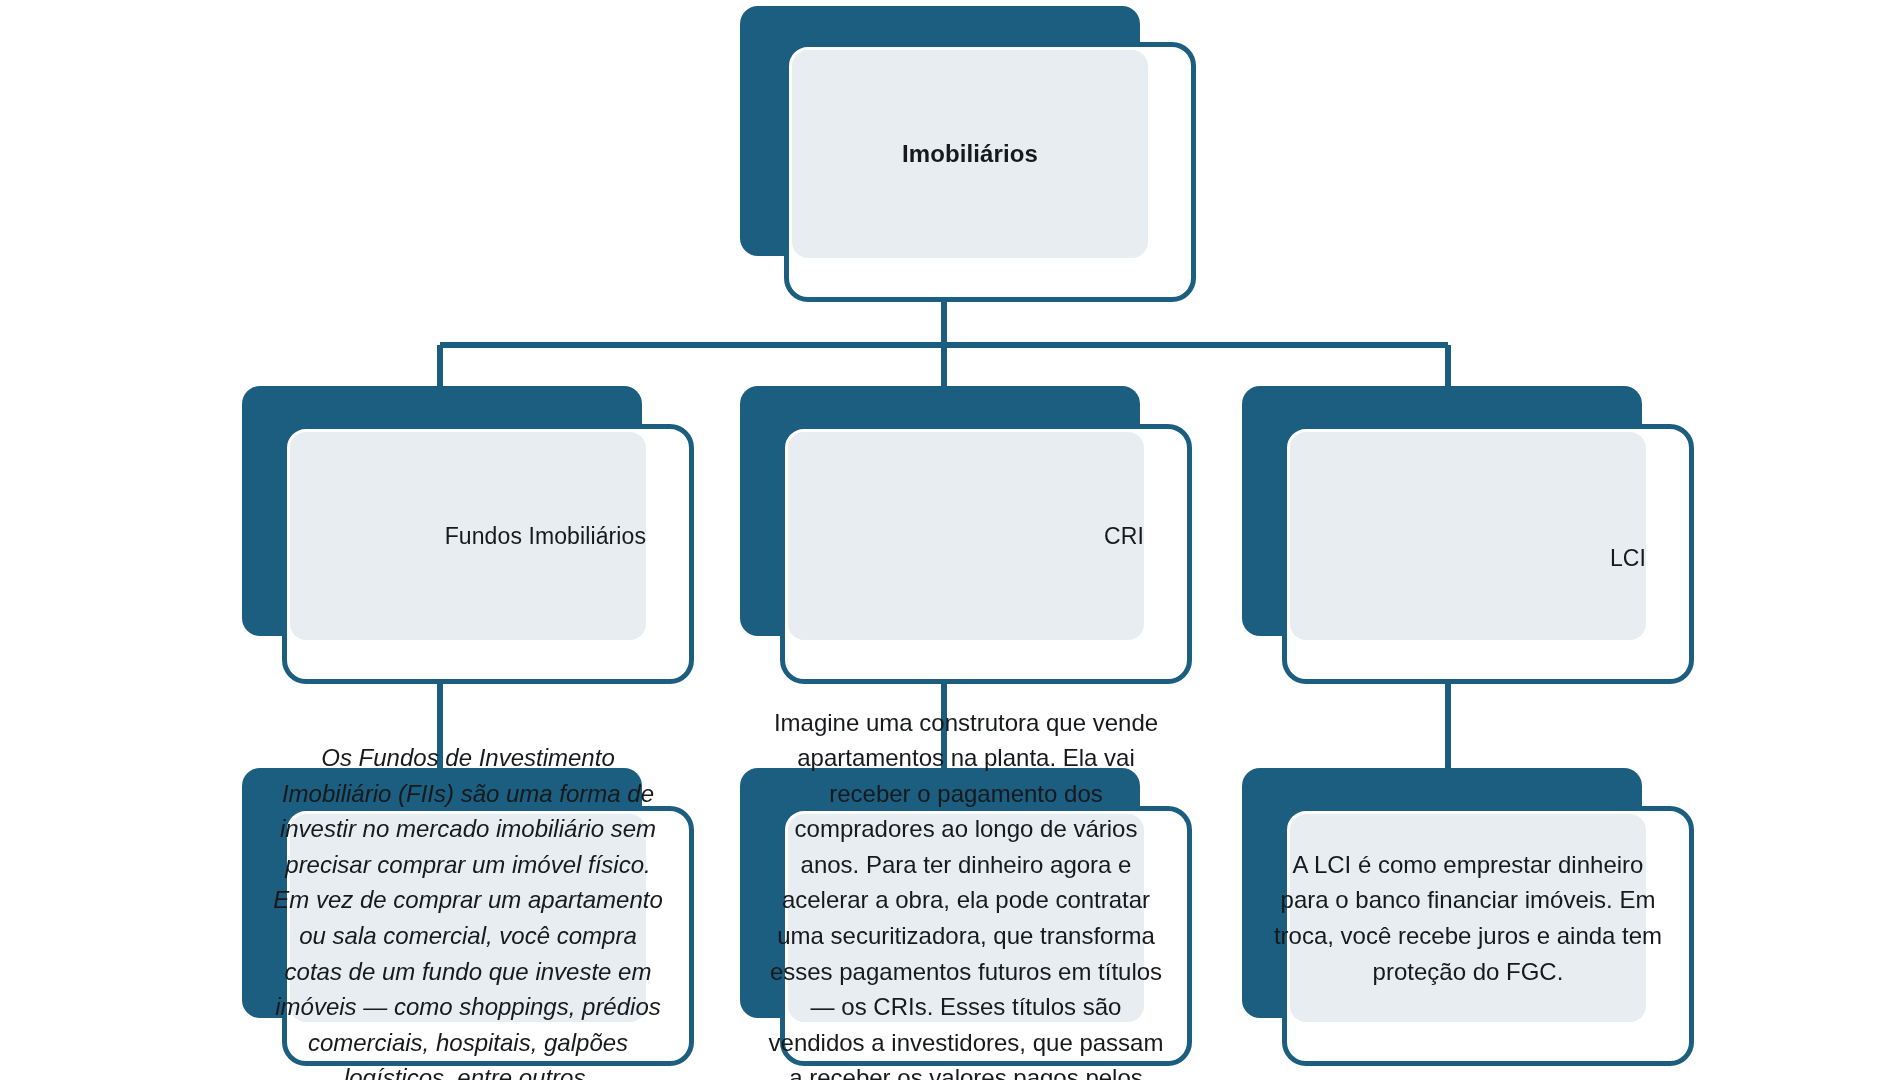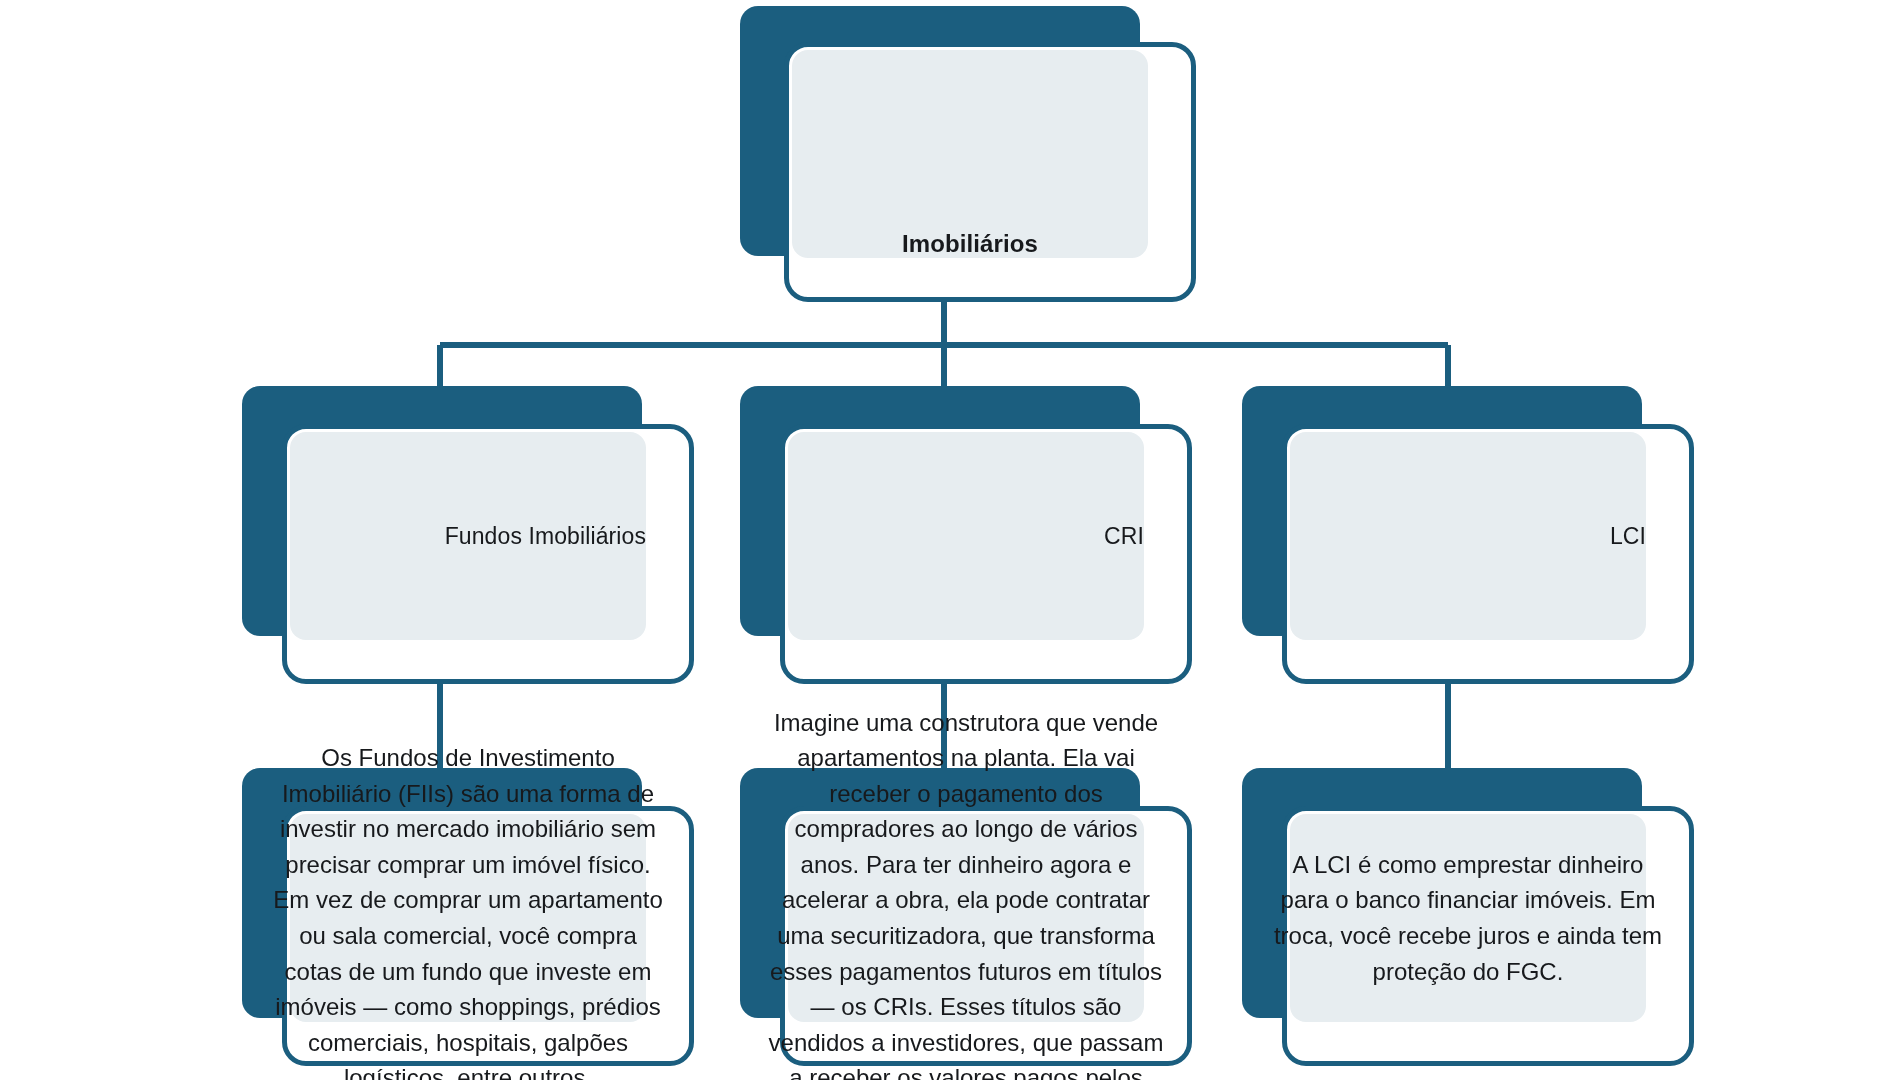--- a/index.html
+++ b/index.html
@@ -96,21 +96,21 @@
       <path d="M 440 684 L 440 768"></path>
       <path d="M 944 684 L 944 768"></path>
       <path d="M 1448 684 L 1448 768"></path>
     </g>
   </svg>
 
   <div class="node root" style="left:740px; top:0px; width:460px; height:312px;">
     <div class="slab" style="left:0px;  top:6px;  width:400px; height:250px;"></div>
     <div class="frame" style="left:44px; top:42px; width:412px; height:260px;"></div>
     <div class="panel" style="left:52px; top:50px; width:356px; height:208px;"></div>
-    <div class="label" style="left:52px; top:50px; width:356px; height:208px;align-items:flex-end;">
+    <div class="label" style="left:52px; top:50px; width:356px; height:208px;">
       <span>Imobiliários</span>
     </div>
   </div>
 
   <div class="node mid" style="left:242px; top:386px; width:460px; height:298px;">
     <div class="slab" style="left:0px;  top:0px;  width:400px; height:250px;"></div>
     <div class="frame" style="left:40px; top:38px; width:412px; height:260px;"></div>
     <div class="panel" style="left:48px; top:46px; width:356px; height:208px;"></div>
     <div class="label" style="left:48px; top:46px; width:356px; height:208px;">
       <span>Fundos Imobiliários</span>
@@ -123,26 +123,26 @@
     <div class="panel" style="left:48px; top:46px; width:356px; height:208px;"></div>
     <div class="label" style="left:48px; top:46px; width:356px; height:208px;border-radius:16px;">
       <span>CRI</span>
     </div>
   </div>
 
   <div class="node mid" style="left:1242px; top:386px; width:460px; height:298px;">
     <div class="slab" style="left:0px;  top:0px;  width:400px; height:250px;"></div>
     <div class="frame" style="left:40px; top:38px; width:412px; height:260px;"></div>
     <div class="panel" style="left:48px; top:46px; width:356px; height:208px;"></div>
-    <div class="label" style="left:48px; top:46px; width:356px; height:208px;">
+    <div class="label" style="left:48px; top:46px; width:356px; height:252px;">
       <span>LCI</span>
     </div>
   </div>
 
-  <div class="node desc" style="left:242px; top:768px; width:460px; height:292px;">
+  <div class="node desc" style="left:242px; top:768px; width:460px; height:292px;font-style:italic;">
     <div class="slab" style="left:0px;  top:0px;  width:400px; height:250px;"></div>
     <div class="frame" style="left:40px; top:38px; width:412px; height:260px;"></div>
     <div class="panel" style="left:48px; top:46px; width:356px; height:208px;"></div>
     <div class="label" style="left:26px; top:46px; width:400px; height:208px; overflow:visible;">
       <span>Os Fundos de Investimento Imobiliário (FIIs) são uma forma de investir no mercado imobiliário sem precisar comprar um imóvel físico. Em vez de comprar um apartamento ou sala comercial, você compra cotas de um fundo que investe em imóveis — como shoppings, prédios comerciais, hospitais, galpões logísticos, entre outros.</span>
     </div>
   </div>
 
   <div class="node desc" style="left:740px; top:768px; width:460px; height:312px;">
     <div class="slab" style="left:0px;  top:0px;  width:400px; height:250px;"></div>

